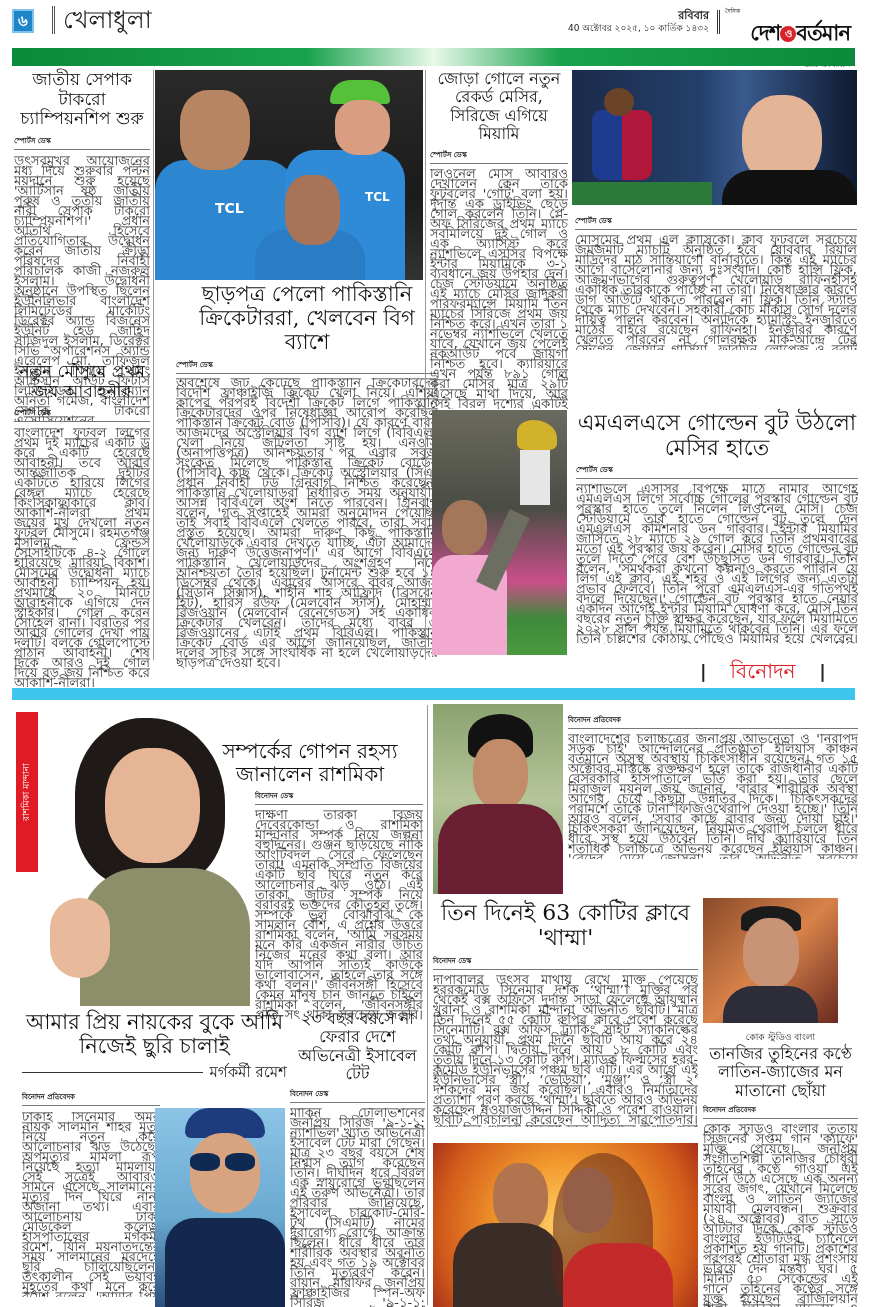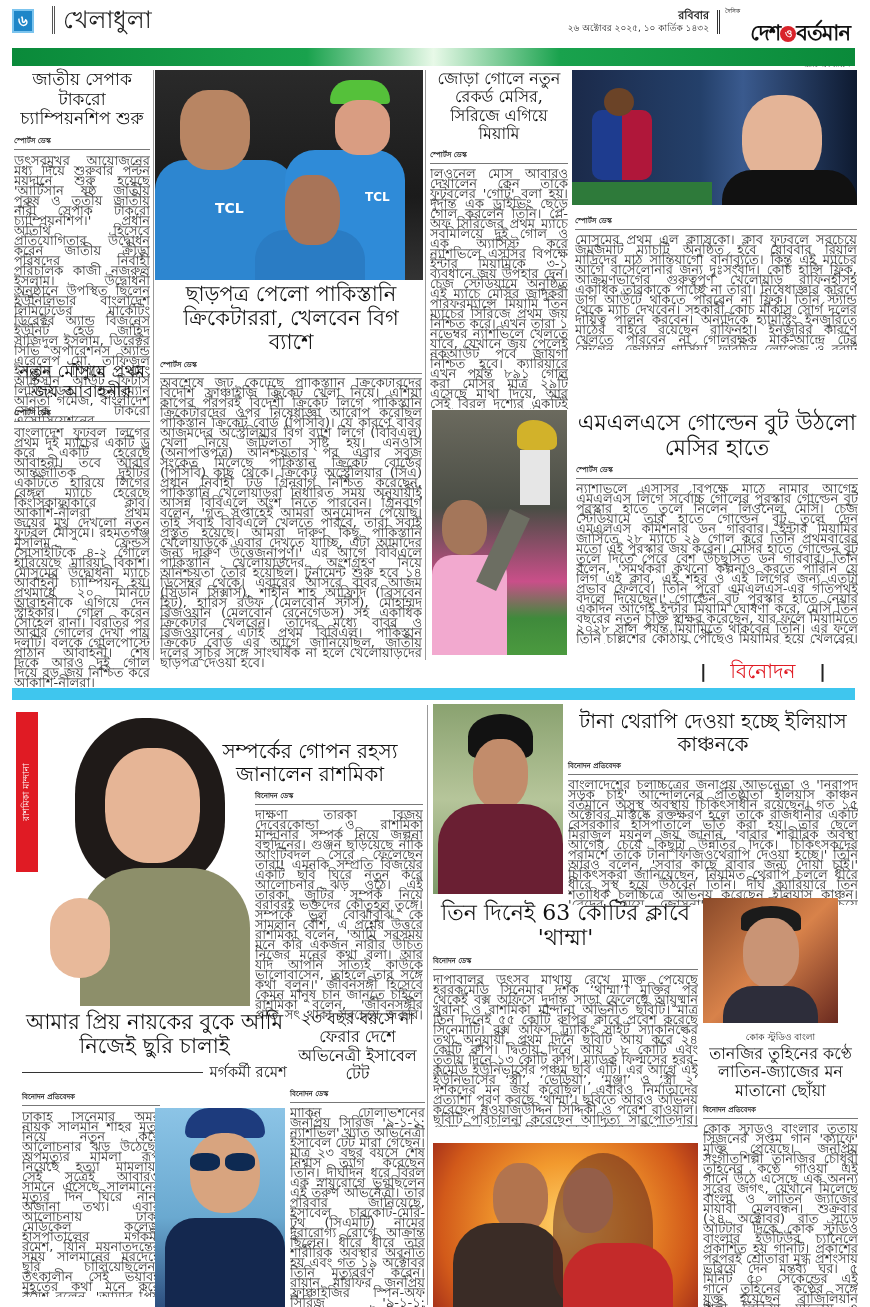--- a/index.html
+++ b/index.html
@@ -25,21 +25,21 @@
 .sec-title{color:#e01b24;font-size:20px;font-family:"DejaVu Serif",serif}
 .red-tab{background:#e01b24;color:#fff;font-size:9px;writing-mode:vertical-rl;transform:rotate(180deg);text-align:center;padding:4px 2px}
 </style>
 </head>
 <body>
 
 <div class="abs page-num">৬</div>
 <div class="abs section-name">খেলাধুলা</div>
 <div class="abs dateblk">
   <div class="day">রবিবার</div>
-  <div>২৬ অক্টোবর ২০২৫, ১০ কার্তিক ১৪৩২</div>
+  <div>40 অক্টোবর ২০২৫, ১০ কার্তিক ১৪৩২</div>
 </div>
 <div class="abs masthead">
   <span class="small">দৈনিক</span>
   <span class="name"><span>দেশ</span><span class="dot">ও</span><span>বর্তমান</span></span><br>
   <span class="tag">সত্যের পথে অবিচল</span>
 </div>
 <div class="abs green-bar"></div>
 
 <div class="abs" style="left:14px;top:70px;width:136px">
   <div class="headline" style="font-size:17px">জাতীয় সেপাক টাকরো চ্যাম্পিয়নশিপ শুরু</div>
@@ -57,21 +57,21 @@
   <div style="position:absolute;left:0;top:90px;width:140px;height:130px;background:#2d86d0;border-radius:30px 30px 0 0"></div>
   <div style="position:absolute;left:25px;top:20px;width:70px;height:80px;background:#b88563;border-radius:40%"></div>
   <div style="position:absolute;left:130px;top:80px;width:120px;height:140px;background:#2f8bd8;border-radius:30px 30px 0 0"></div>
   <div style="position:absolute;left:175px;top:10px;width:60px;height:24px;background:#55c13a;border-radius:20px 20px 4px 4px"></div>
   <div style="position:absolute;left:180px;top:30px;width:55px;height:55px;background:#d99d82;border-radius:40%"></div>
   <div style="position:absolute;left:100px;top:160px;width:110px;height:60px;background:#2a7cc4;border-radius:30px 30px 0 0"></div>
   <div style="position:absolute;left:130px;top:105px;width:55px;height:70px;background:#a87458;border-radius:40%"></div>
   <div style="position:absolute;left:60px;top:130px;color:#fff;font-weight:bold;font-size:14px">TCL</div>
   <div style="position:absolute;left:210px;top:120px;color:#fff;font-weight:bold;font-size:12px">TCL</div>
 </div>
-<div class="abs" style="left:160px;top:282px;width:262px">
+<div class="abs" style="left:176px;top:282px;width:262px">
   <div class="headline" style="font-size:21px">ছাড়পত্র পেলো পাকিস্তানি ক্রিকেটাররা, খেলবেন বিগ ব্যাশে</div>
   <div class="byline" style="margin-top:5px">স্পোর্টস ডেস্ক</div>
   <div class="body" style="margin-top:4px;height:310px">অবশেষে জট কেটেছে পাকিস্তানি ক্রিকেটারদের বিদেশি ফ্রাঞ্চাইজি ক্রিকেট খেলা নিয়ে। এশিয়া কাপের পরপরই বিদেশী ক্রিকেট লিগে পাকিস্তানি ক্রিকেটারদের ওপর নিষেধাজ্ঞা আরোপ করেছিল পাকিস্তান ক্রিকেট বোর্ড (পিসিবি)। যে কারণে বাবর আজমদের অস্ট্রেলিয়ার বিগ ব্যাশ লিগে (বিবিএল) খেলা নিয়ে জটিলতা সৃষ্টি হয়। এনওসি (অনাপত্তিপত্র) অনিশ্চয়তার পর এবার সবুজ সংকেত মিলেছে পাকিস্তান ক্রিকেট বোর্ডের (পিসিবি) কাছ থেকে। ক্রিকেট অস্ট্রেলিয়ার (সিএ) প্রধান নির্বাহী টড গ্রিনবার্গ নিশ্চিত করেছেন, পাকিস্তানি খেলোয়াড়রা নির্ধারিত সময় অনুযায়ীই আসন্ন বিবিএলে অংশ নিতে পারবেন। গ্রিনবার্গ বলেন, 'গত সপ্তাহেই আমরা অনুমোদন পেয়েছি। তাই সবাই বিবিএলে খেলতে পারবে, তারা সবাই প্রস্তুত হয়েছে। আমরা দারুণ কিছু পাকিস্তানি খেলোয়াড়কে এবার দেখতে যাচ্ছি, এটা আমাদের জন্য দারুণ উত্তেজনাপূর্ণ।' এর আগে বিবিএলে পাকিস্তানি খেলোয়াড়দের অংশগ্রহণ নিয়ে অনিশ্চয়তা তৈরি হয়েছিল। টুর্নামেন্ট শুরু হবে ১৪ ডিসেম্বর থেকে। এবারের আসরে বাবর আজম (সিডনি সিক্সার্স), শাহীন শাহ আফ্রিদি (ব্রিসবেন হিট), হারিস রউফ (মেলবোর্ন স্টার্স), মোহাম্মদ রিজওয়ান (মেলবোর্ন রেনেগেডস) সহ একাধিক ক্রিকেটার খেলবেন। তাদের মধ্যে বাবর ও রিজওয়ানের এটাই প্রথম বিবিএল। পাকিস্তান ক্রিকেট বোর্ড এর আগে জানিয়েছিল, জাতীয় দলের সূচির সঙ্গে সাংঘর্ষিক না হলে খেলোয়াড়দের ছাড়পত্র দেওয়া হবে।</div>
 </div>
 <div class="abs rule-v" style="left:425px;top:70px;height:590px"></div>
 
 <div class="abs" style="left:430px;top:70px;width:138px">
   <div class="headline" style="font-size:16px">জোড়া গোলে নতুন রেকর্ড মেসির, সিরিজে এগিয়ে মিয়ামি</div>
   <div class="byline" style="margin-top:5px">স্পোর্টস ডেস্ক</div>
   <div class="body" style="margin-top:5px;height:240px">লিওনেল মেসি আবারও দেখালেন কেন তাকে ফুটবলের 'গোট' বলা হয়। দুর্দান্ত এক ড্রাইভিং ছেড়ে গোল করলেন তিনি। প্লে-অফ সিরিজের প্রথম ম্যাচে সবমিলিয়ে দুই গোল ও এক অ্যাসিস্ট করে ন্যাশভিলে এসসির বিপক্ষে ইন্টার মিয়ামিকে ৩-১ ব্যবধানে জয় উপহার দেন। চেজ স্টেডিয়ামে অনুষ্ঠিত এই ম্যাচে মেসির জাদুকরী পারফরম্যান্সে মিয়ামি তিন ম্যাচের সিরিজে প্রথম জয় নিশ্চিত করে। এখন তারা ১ নভেম্বর ন্যাশভিলে খেলতে যাবে, যেখানে জয় পেলেই নকআউট পর্বে জায়গা নিশ্চিত হবে। ক্যারিয়ারে এখন পর্যন্ত ৮৯১ গোল করা মেসির মাত্র ২৯টি এসেছে মাথা দিয়ে, আর সেই বিরল দৃশ্যের একটিই দেখা গেল ন্যাশভিলের বিপক্ষে। ম্যাচের শুরুতে কিছুটা চাপে পড়লেও দ্রুতই ঘুরে দাঁড়ায় ইন্টার মিয়ামি। প্রথমার্ধের ১৯তম মিনিটে লুইস সুয়ারেজের নিখুঁত এক পাসে বল পেয়ে দারুণ এক ড্রাইভিং ছেড়ে জো উইলিসকে পরাস্ত করেন মেসি। সেই গোলেই ১-০ ব্যবধানে এগিয়ে থেকে বিরতিতে যায় মিয়ামি। দ্বিতীয়ার্ধে মেসির পাস থেকে তাদেও আলেন্দে গোল করে ব্যবধান দ্বিগুণ করেন। ম্যাচের শেষ দিকে হেডে নিজের দ্বিতীয় গোল করেন মেসি। এই জোড়া গোলের মাধ্যমে তিনি এমএলএস প্লে-অফে এক ম্যাচে সর্বোচ্চ গোল অবদানের নতুন রেকর্ড গড়েন।</div>
@@ -145,21 +145,20 @@
   <div class="body" style="margin-top:5px;height:225px">মার্কিন টেলিভিশনের জনপ্রিয় সিরিজ '৯-১-১: ন্যাশভিল' খ্যাত অভিনেত্রী ইসাবেল টেট মারা গেছেন। মাত্র ২৩ বছর বয়সে শেষ নিশ্বাস ত্যাগ করেছেন তিনি। দীর্ঘদিন ধরে বিরল এক স্নায়ুরোগে ভুগছিলেন এই তরুণ অভিনেত্রী। তার পরিবার জানিয়েছে, ইসাবেল চারকোট-মেরি-টুথ (সিএমটি) নামের দুরারোগ্য রোগে আক্রান্ত ছিলেন। ধীরে ধীরে তার শারীরিক অবস্থার অবনতি হয় এবং গত ১৯ অক্টোবর তিনি মৃত্যুবরণ করেন। রায়ান মারফির জনপ্রিয় ফ্রাঞ্চাইজির স্পিন-অফ সিরিজ '৯-১-১: ন্যাশভিল'র পাইলট পর্বে 'জুলি' চরিত্রে অভিনয় করেছিলেন ইসাবেল। সিরিজটি সম্প্রচারিত হয় অক্টোবরের শুরুতেই, আর এটাই ছিল তার অভিনয় জীবনের সবচেয়ে বড় সাফল্য। কিন্তু দুর্ভাগ্যজনকভাবে, সিরিজটি প্রচারের অল্প কিছুদিনের মধ্যেই তিনি চলে গেলেন না ফেরার দেশে। অভিনেত্রীর এজেন্সির পক্ষ থেকে জানানো হয়, 'আমরা ইজিকে (ইসাবেলের ডাকনাম) চিনি কিশোরী বয়স থেকে। কয়েক বছর পর অভিনয়ে ফিরে প্রথম অডিশনেই তিনি সুযোগ পান। তাঁর করে নিজের স্বপ্নপূরণের আনন্দে ভরে উঠেছিলেন তিনি।' চলতি বছরের জুনেই সিরিজটির শুটিং শেষ করেন ইসাবেল টেট। তার অভিনীত পর্বটি প্রচারিত হয় ৯ অক্টোবর। টেলিভিশন জরুরি সেবাকর্মীদের জীবনভিত্তিক গল্প নিয়ে তৈরি এই সিরিজের তৃতীয় পর্ব প্রচারিত হবে ২৩ অক্টোবর।</div>
 </div>
 <div class="abs rule-v" style="left:427px;top:705px;height:600px"></div>
 
 <div class="abs photo" style="left:433px;top:704px;width:130px;height:190px;background:linear-gradient(180deg,#8aa270 0%,#b6c59a 50%,#7d9a6a 100%)">
   <div style="position:absolute;left:35px;top:10px;width:65px;height:45px;background:#121212;border-radius:50% 50% 20% 20%"></div>
   <div style="position:absolute;left:40px;top:35px;width:55px;height:70px;background:#c28c6b;border-radius:45%"></div>
   <div style="position:absolute;left:5px;top:100px;width:125px;height:95px;background:#6a1f33;border-radius:40px 40px 0 0"></div>
 </div>
 <div class="abs" style="left:568px;top:710px;width:290px">
-  <div class="headline" style="font-size:20px">টানা থেরাপি দেওয়া হচ্ছে ইলিয়াস কাঞ্চনকে</div>
   <div class="byline" style="margin-top:4px">বিনোদন প্রতিবেদক</div>
   <div class="body" style="margin-top:5px;height:125px">বাংলাদেশের চলচ্চিত্রের জনপ্রিয় অভিনেতা ও 'নিরাপদ সড়ক চাই' আন্দোলনের প্রতিষ্ঠাতা ইলিয়াস কাঞ্চন বর্তমানে অসুস্থ অবস্থায় চিকিৎসাধীন রয়েছেন। গত ১৫ অক্টোবর মস্তিষ্কে রক্তক্ষরণ হলে তাকে রাজধানীর একটি বেসরকারি হাসপাতালে ভর্তি করা হয়। তার ছেলে মিরাজুল ময়নুল জয় জানান, 'বাবার শারীরিক অবস্থা আগের চেয়ে কিছুটা উন্নতির দিকে। চিকিৎসকদের পরামর্শে তাকে টানা ফিজিওথেরাপি দেওয়া হচ্ছে।' তিনি আরও বলেন, 'সবার কাছে বাবার জন্য দোয়া চাই।' চিকিৎসকরা জানিয়েছেন, নিয়মিত থেরাপি চললে ধীরে ধীরে সুস্থ হয়ে উঠবেন তিনি। দীর্ঘ ক্যারিয়ারে তিন শতাধিক চলচ্চিত্রে অভিনয় করেছেন ইলিয়াস কাঞ্চন। 'বেদের মেয়ে জোসনা' তার অভিনীত সবচেয়ে ব্যবসাসফল ছবি। অভিনয়ের পাশাপাশি সড়ক নিরাপত্তা আন্দোলনের মুখপাত্র হিসেবে কাজ করে আসছেন।</div>
 </div>
 
 <div class="abs" style="left:433px;top:900px;width:265px">
   <div class="headline" style="font-size:22px">তিন দিনেই 63 কোটির ক্লাবে 'থাম্মা'</div>
   <div class="byline" style="margin-top:4px">বিনোদন ডেস্ক</div>
   <div class="body" style="margin-top:5px;height:152px">দীপাবলির উৎসব মাথায় রেখে মুক্তি পেয়েছে হররকমেডি সিনেমার দর্শক ‘থাম্মা’। মুক্তির পর থেকেই বক্স অফিসে দুর্দান্ত সাড়া ফেলেছে আয়ুষ্মান খুরানা ও রাশমিকা মান্দানা অভিনীত ছবিটি। মাত্র তিন দিনেই ৫৫ কোটি রুপির ক্লাবে প্রবেশ করেছে সিনেমাটি। বক্স অফিস ট্র্যাকিং সাইট স্যাকনিল্কের তথ্য অনুযায়ী, প্রথম দিনে ছবিটি আয় করে ২৪ কোটি রুপি। দ্বিতীয় দিনে আয় ১৮ কোটি এবং তৃতীয় দিনে ১৩ কোটি রুপি। ম্যাডক ফিল্মসের হরর-কমেডি ইউনিভার্সের পঞ্চম ছবি এটি। এর আগে এই ইউনিভার্সের ‘স্ত্রী’, ‘ভেড়িয়া’, ‘মুঞ্জা’ ও ‘স্ত্রী ২’ দর্শকদের মন জয় করেছিল। এবারও নির্মাতাদের প্রত্যাশা পূরণ করছে ‘থাম্মা’। ছবিতে আরও অভিনয় করেছেন নওয়াজউদ্দিন সিদ্দিকী ও পরেশ রাওয়াল। ছবিটি পরিচালনা করেছেন আদিত্য সারপোতদার। প্রথম দিন থেকেই সিনেমা হলে দর্শকদের উপচে পড়া ভিড় দেখা যাচ্ছে। একই সময়ে মুক্তি পাওয়া ‘এক দিওয়ানে কি দিওয়ানিয়াত’ও বক্স অফিসে ভালো ব্যবসা করছে। আয়ুষ্মান-রাশমিকার 'থাম্মা' অনেক এগিয়ে, তবে 'এক দিওয়ানে কি দিওয়ানিয়াত'র নির্মাতারা আশা করছেন, মুখে মুখে প্রশংসা পেলে দ্বিতীয় সপ্তাহে সিনেমাটি আরও দর্শক টানবে।</div>
 </div>
 <div class="abs photo" style="left:433px;top:1143px;width:265px;height:164px;background:radial-gradient(circle at 50% 50%,#ffd26a 0%,#f29a2e 40%,#d25a1a 80%,#a8331a 100%)">

